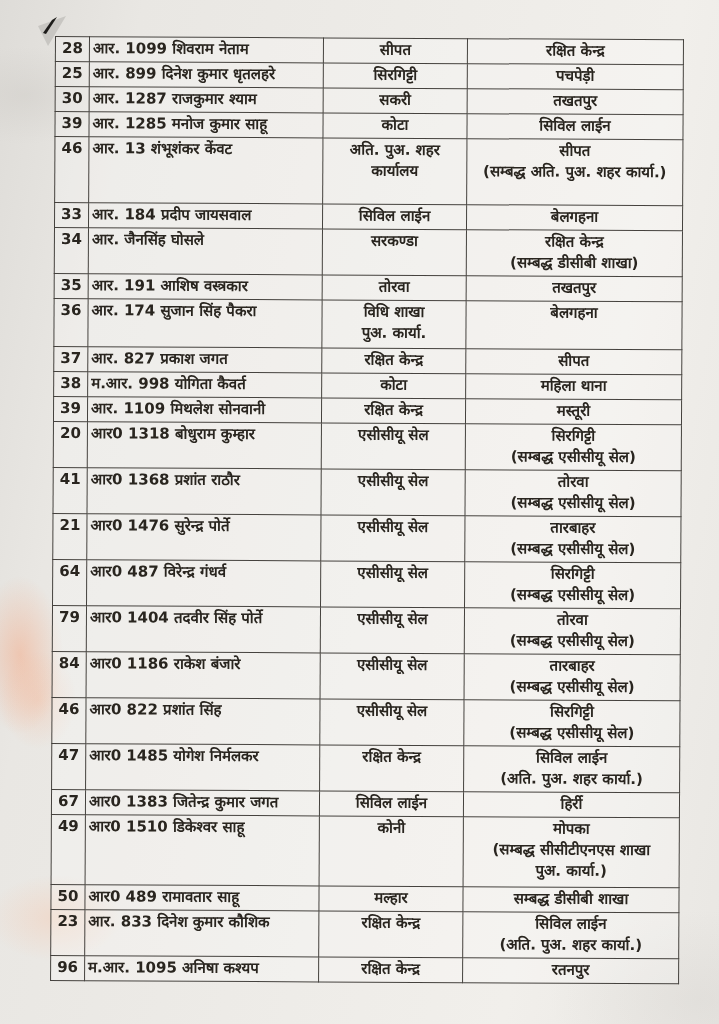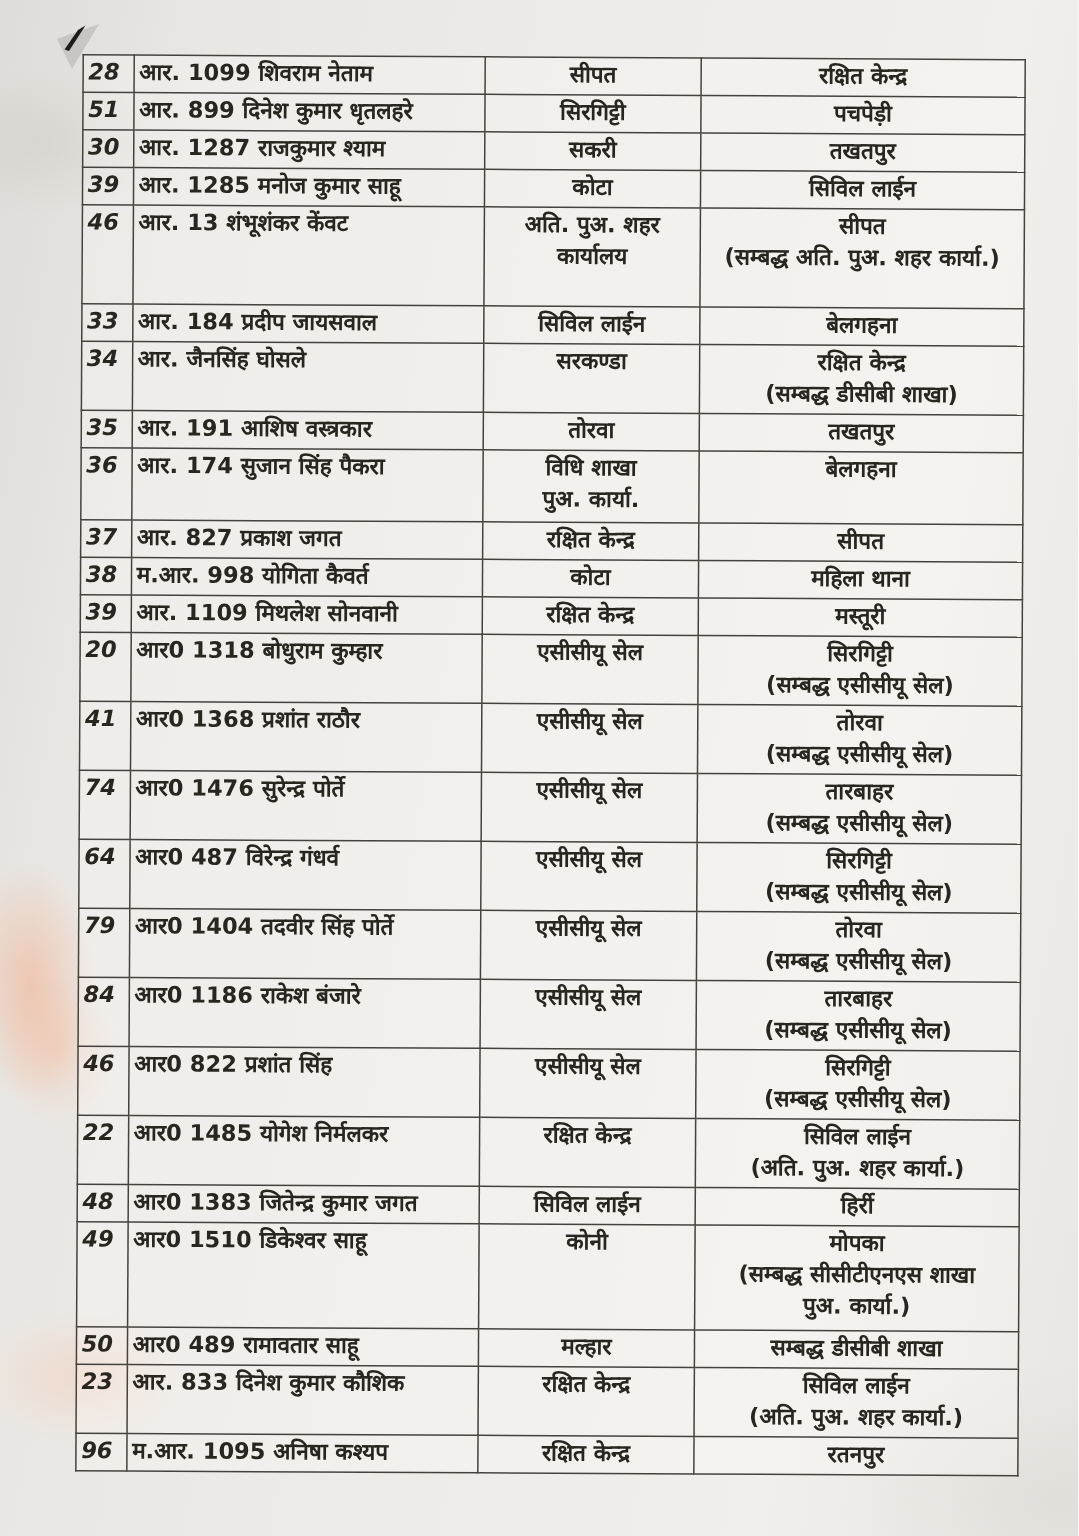--- a/index.html
+++ b/index.html
@@ -43,21 +43,21 @@
   table.roster td {
     border: 1.6px solid #45423e;
     vertical-align: top;
     color: #29251f;
     font-weight: bold;
     font-size: 15px;
     line-height: 21px;
     height: 20px;
     padding: 1px 3px 2px 3px;
   }
-  td.c-no   { font-size: 14px; font-style: italic; }
+  td.c-no   { text-align: center; font-size: 14px; }
   td.c-name { text-align: left; padding-left: 10px; padding-right: 6px; }
   td.c-from { text-align: center; }
   td.c-to   { text-align: center; }
   .line { white-space: nowrap; }
   
   tr[data-rowno="32"] td { height: 62px; }
   tr[data-rowno="36"] td { height: 44px; }
   tr[data-rowno="49"] td { height: 66px; }
 </style>
 </head>
@@ -82,21 +82,21 @@
     <td class="c-no">28</td>
     <td class="c-name">आर. 1099 शिवराम नेताम</td>
     <td class="c-from">
             <div class="line">सीपत</div>
           </td>
     <td class="c-to">
             <div class="line">रक्षित केन्द्र</div>
           </td>
   </tr>
         <tr data-rowno="29">
-    <td class="c-no">51</td>
+    <td class="c-no">25</td>
     <td class="c-name">आर. 899 दिनेश कुमार धृतलहरे</td>
     <td class="c-from">
             <div class="line">सिरगिट्टी</div>
           </td>
     <td class="c-to">
             <div class="line">पचपेड़ी</div>
           </td>
   </tr>
         <tr data-rowno="30">
     <td class="c-no">30</td>
@@ -218,21 +218,21 @@
     <td class="c-name">आर0 1368 प्रशांत राठौर</td>
     <td class="c-from">
             <div class="line">एसीसीयू सेल</div>
           </td>
     <td class="c-to">
             <div class="line">तोरवा</div>
             <div class="line">(सम्बद्ध एसीसीयू सेल)</div>
           </td>
   </tr>
         <tr data-rowno="42">
-    <td class="c-no">74</td>
+    <td class="c-no">21</td>
     <td class="c-name">आर0 1476 सुरेन्द्र पोर्ते</td>
     <td class="c-from">
             <div class="line">एसीसीयू सेल</div>
           </td>
     <td class="c-to">
             <div class="line">तारबाहर</div>
             <div class="line">(सम्बद्ध एसीसीयू सेल)</div>
           </td>
   </tr>
         <tr data-rowno="43">
@@ -273,32 +273,32 @@
     <td class="c-name">आर0 822 प्रशांत सिंह</td>
     <td class="c-from">
             <div class="line">एसीसीयू सेल</div>
           </td>
     <td class="c-to">
             <div class="line">सिरगिट्टी</div>
             <div class="line">(सम्बद्ध एसीसीयू सेल)</div>
           </td>
   </tr>
         <tr data-rowno="47">
-    <td class="c-no">22</td>
+    <td class="c-no">47</td>
     <td class="c-name">आर0 1485 योगेश निर्मलकर</td>
     <td class="c-from">
             <div class="line">रक्षित केन्द्र</div>
           </td>
     <td class="c-to">
             <div class="line">सिविल लाईन</div>
             <div class="line">(अति. पुअ. शहर कार्या.)</div>
           </td>
   </tr>
         <tr data-rowno="48">
-    <td class="c-no">48</td>
+    <td class="c-no">67</td>
     <td class="c-name">आर0 1383 जितेन्द्र कुमार जगत</td>
     <td class="c-from">
             <div class="line">सिविल लाईन</div>
           </td>
     <td class="c-to">
             <div class="line">हिर्री</div>
           </td>
   </tr>
         <tr data-rowno="49">
     <td class="c-no">49</td>

